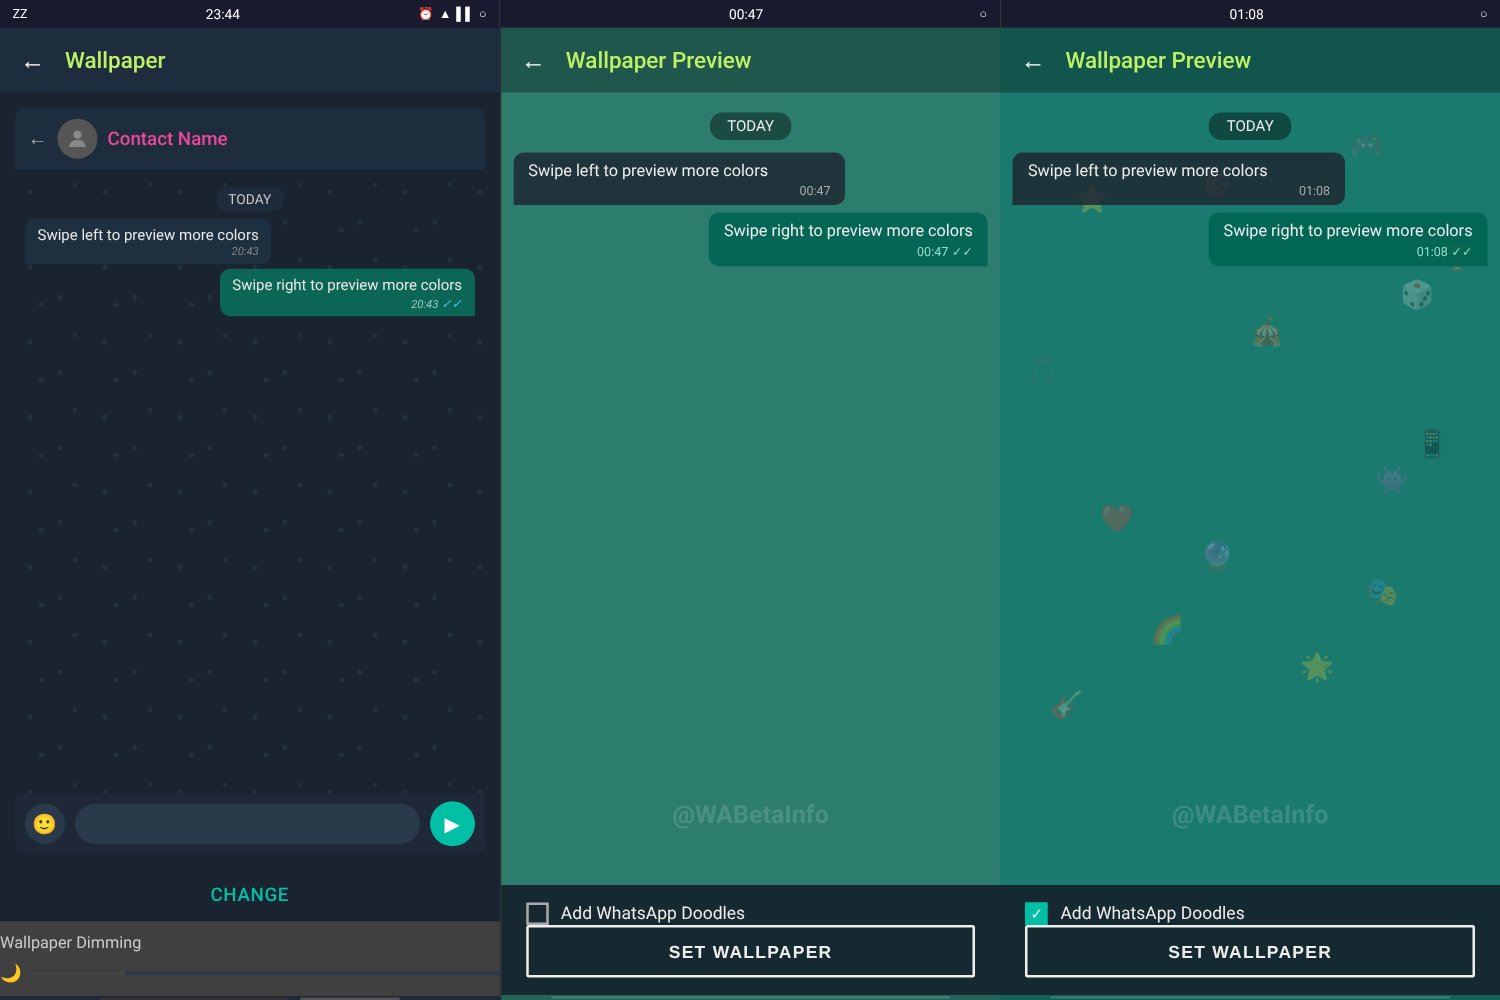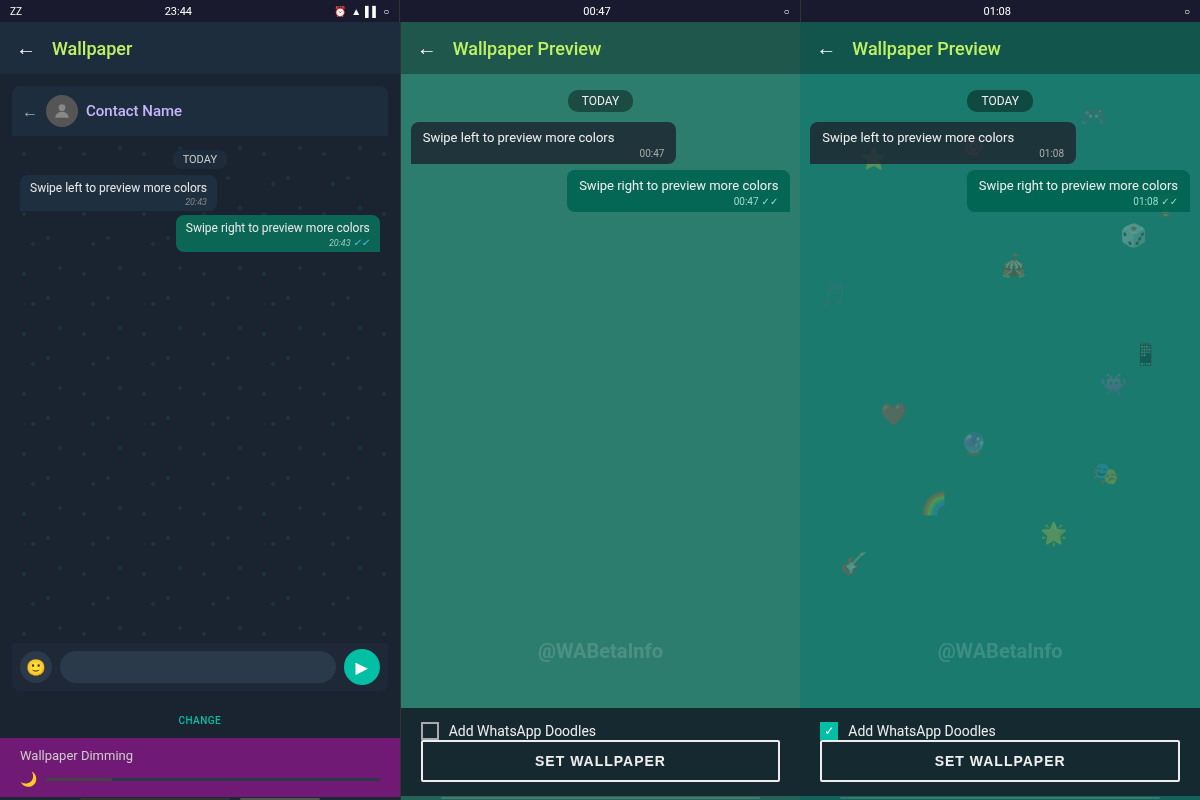--- a/index.html
+++ b/index.html
@@ -118,21 +118,21 @@
       border-radius: 50%;
       background: #555;
       display: flex;
       align-items: center;
       justify-content: center;
       color: #888;
       font-size: 16px;
       flex-shrink: 0;
     }
     .chat-header-name {
-      color: #c4b5fd;
+      color: #ec4899;
       font-size: 15px;
       font-weight: 500;
     }
 
     
     .chat-area {
       flex: 1;
       padding: 8px;
       overflow: hidden;
       position: relative;
@@ -247,30 +247,30 @@
       color: #fff;
       font-size: 16px;
       cursor: pointer;
     }
 
     
     .change-btn {
       text-align: center;
       padding: 12px;
       color: #00bfa5;
-      font-size: 10px;
+      font-size: 15px;
       font-weight: 500;
       cursor: pointer;
       letter-spacing: 0.5px;
     }
 
     
     .dimming-section {
-      background: #701a75;
-      padding: 10px 20px;
+      background: #404040;
+      padding: 10px 0;
       flex-shrink: 0;
     }
     .dimming-label {
       color: #ccc;
       font-size: 13px;
       margin-bottom: 8px;
     }
     .dimming-slider-container {
       display: flex;
       align-items: center;

